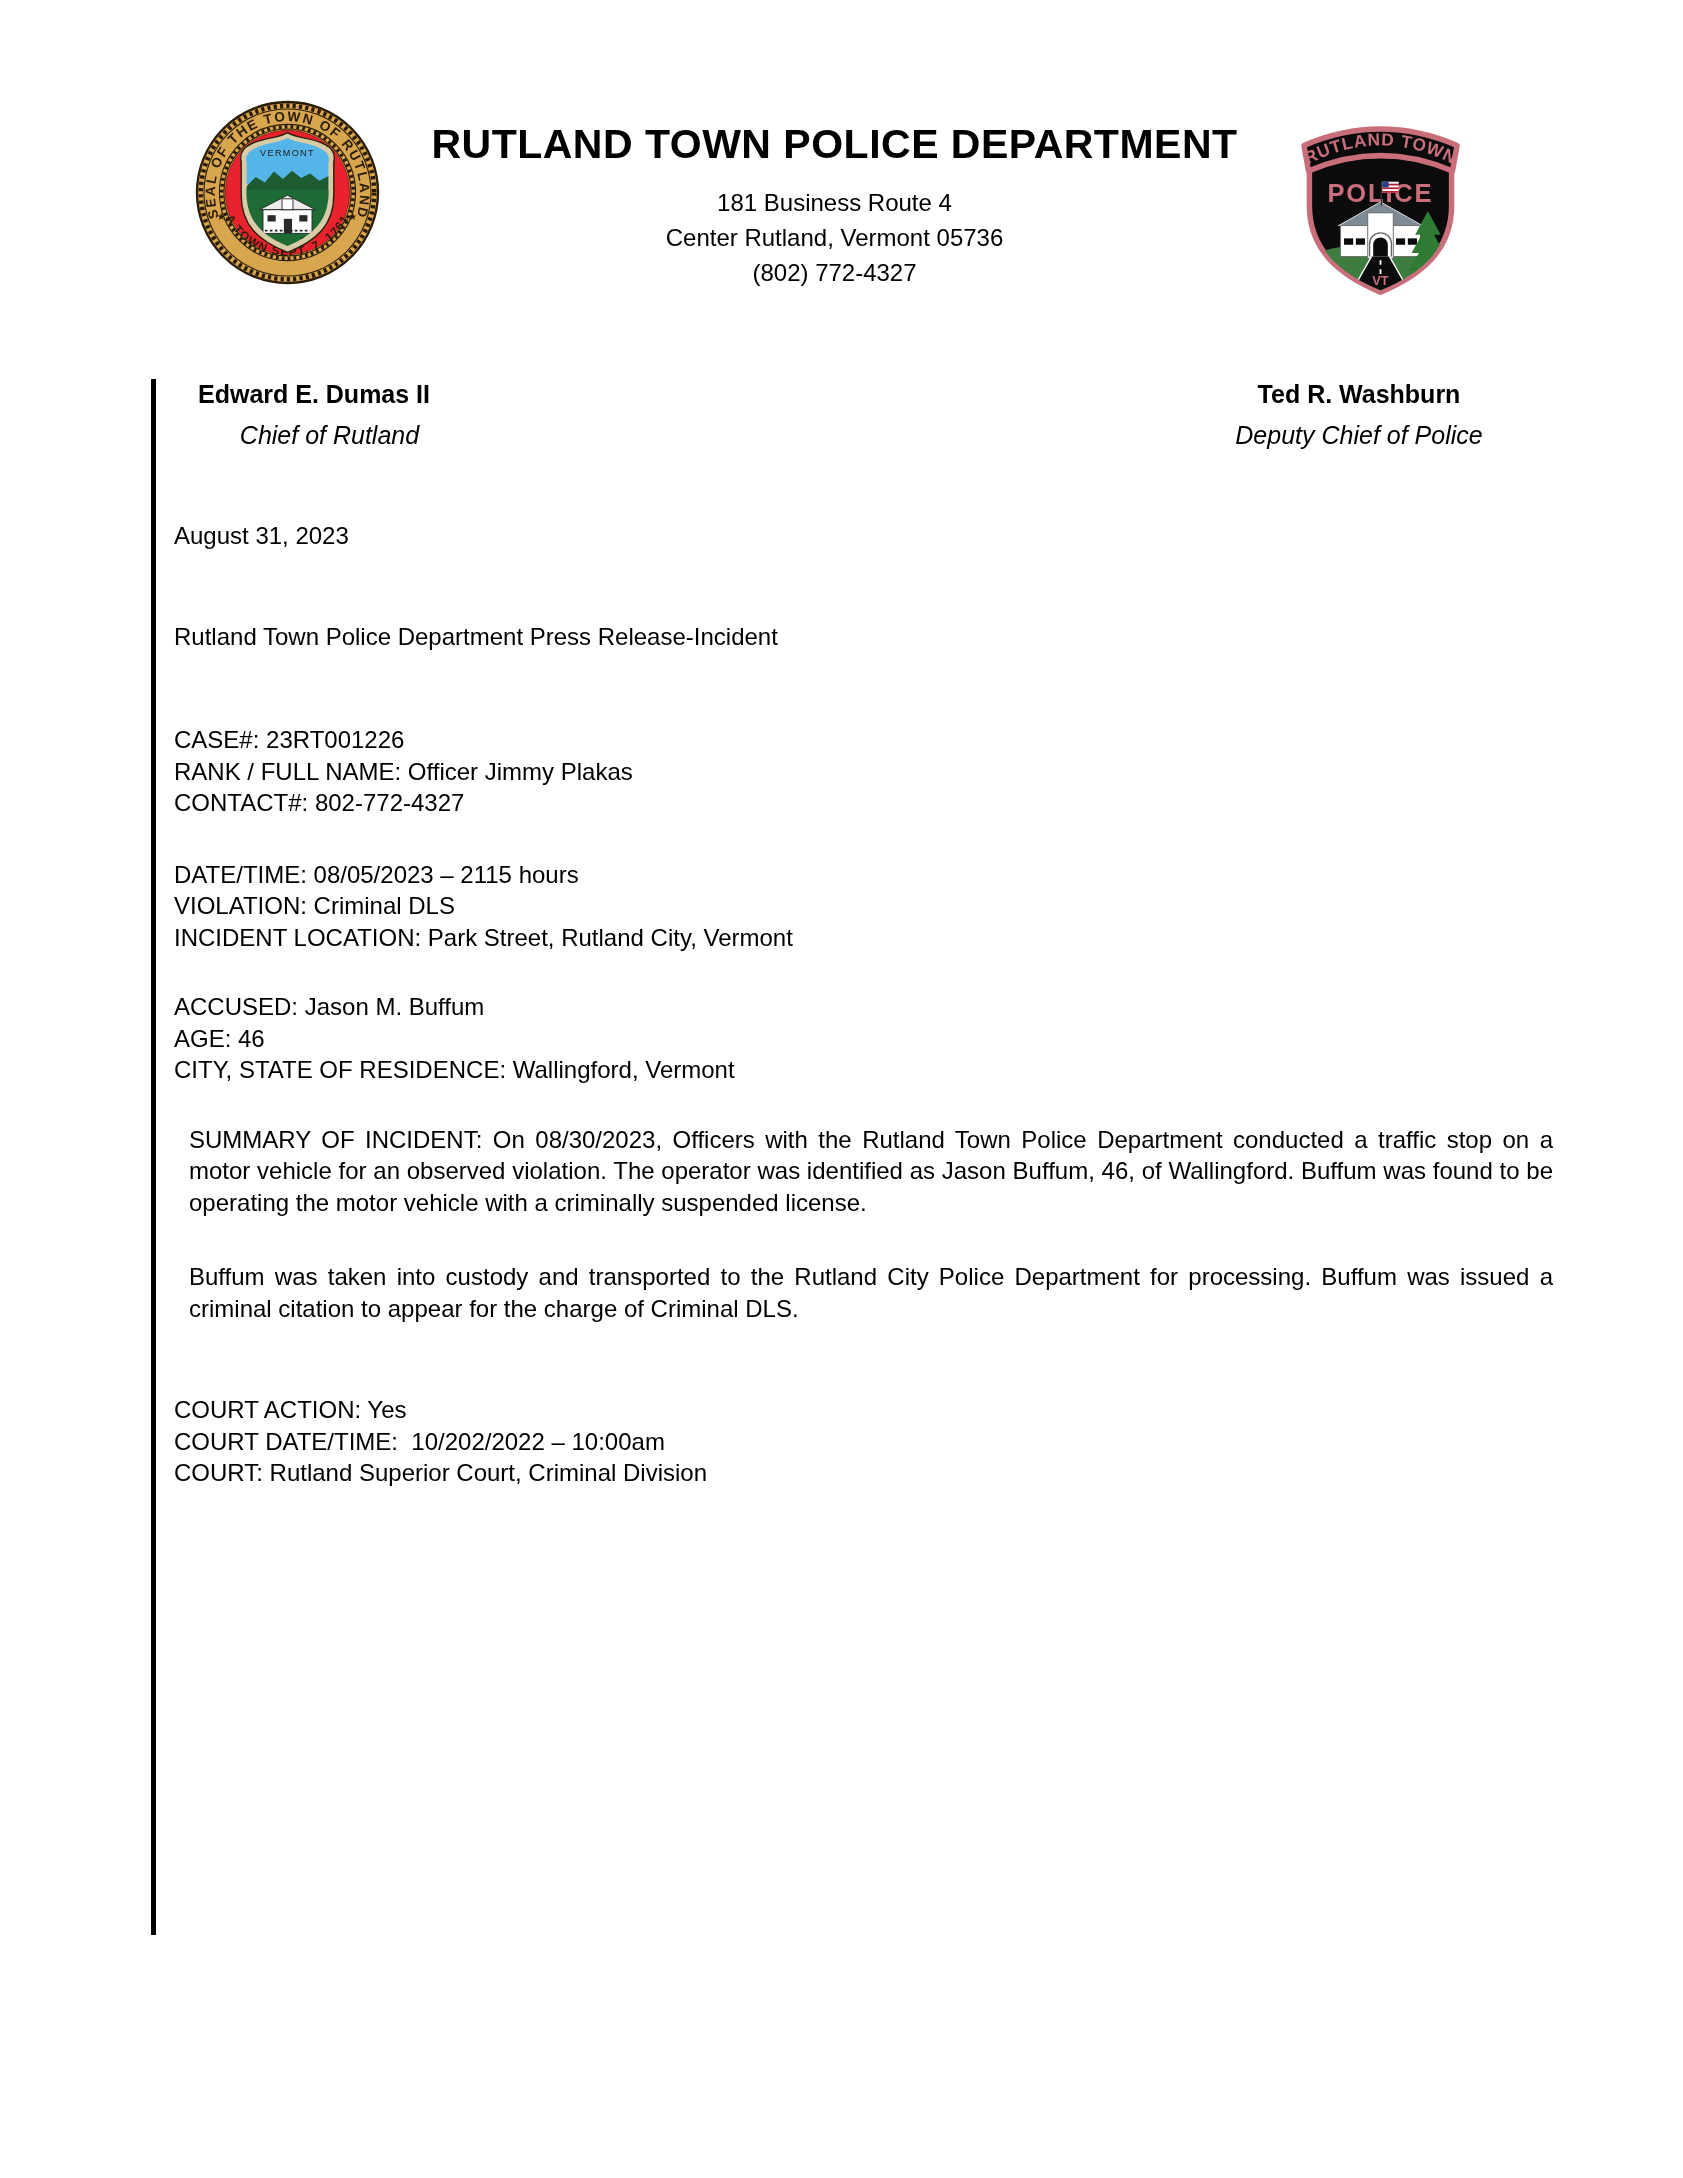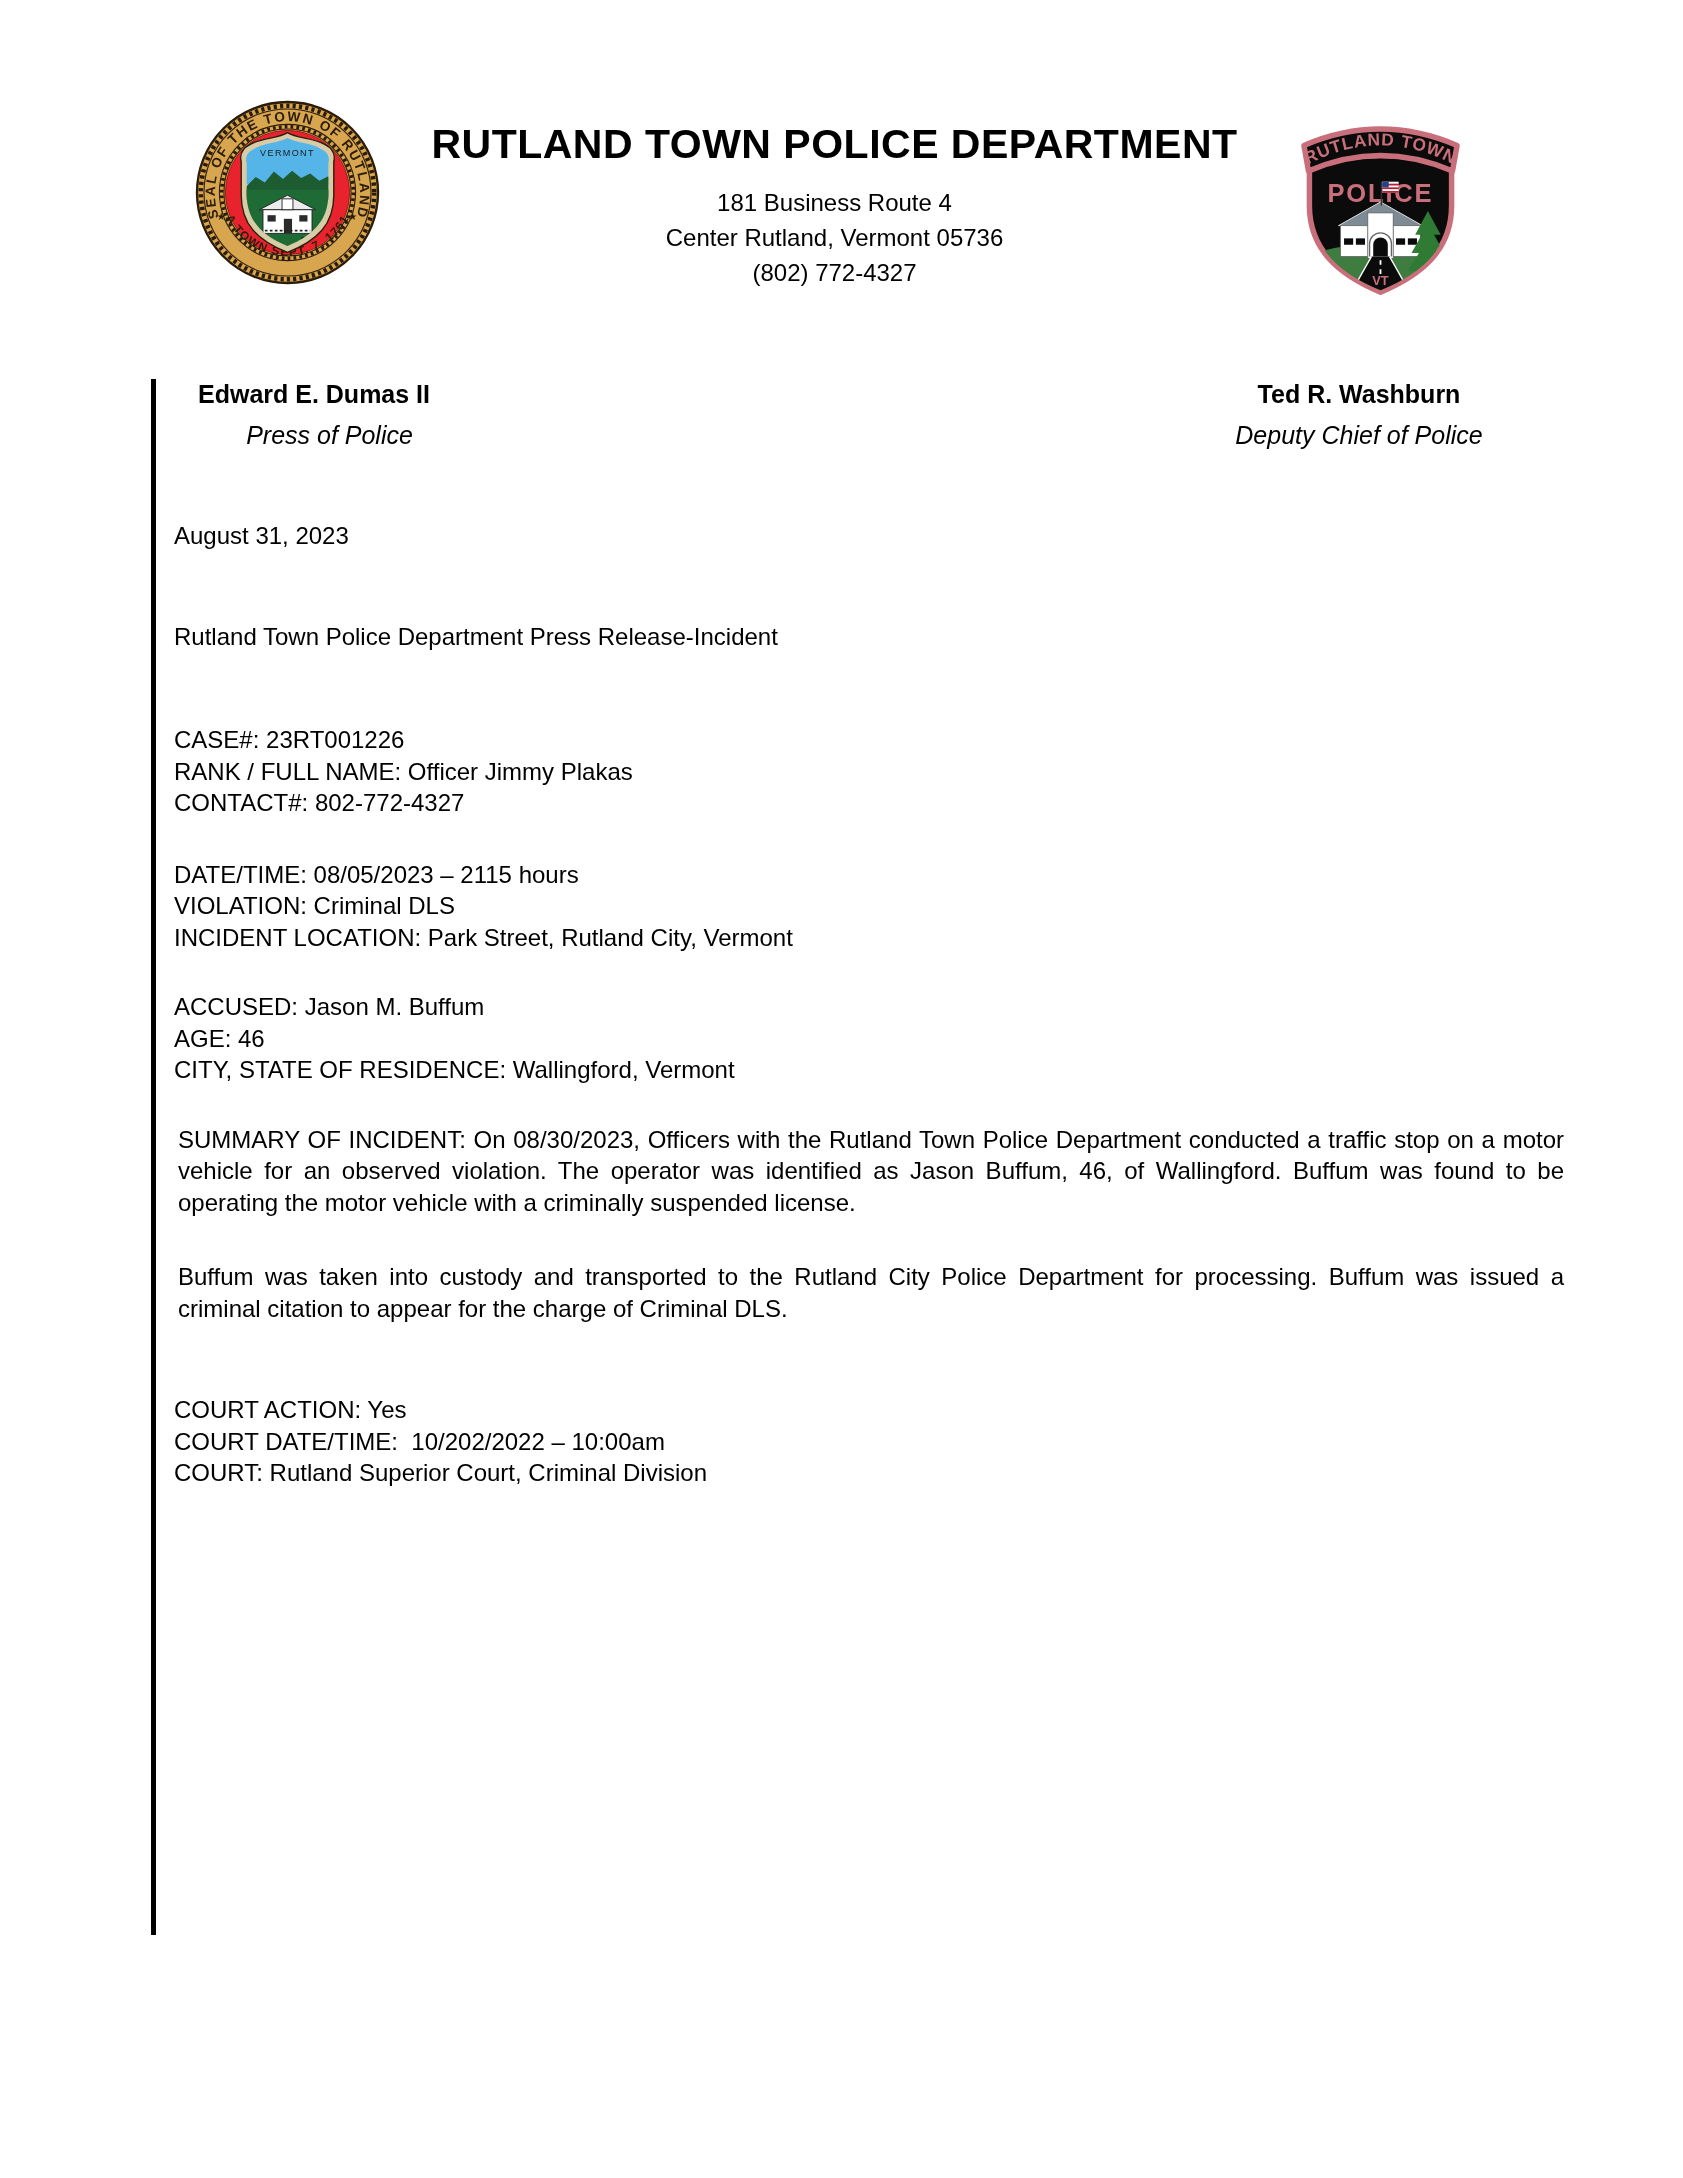--- a/index.html
+++ b/index.html
@@ -31,21 +31,21 @@
   
   .content{
     position:absolute;left:174px;top:520px;width:1394px;
     font-size:24px;line-height:31.5px;
   }
   .line{white-space:pre-wrap}
   .subject{margin-top:69px}
   .block-case{margin-top:72px}
   .block-incident{margin-top:40px}
   .block-accused{margin-top:38px}
-  .para{margin:4px;text-align:justify}
+  .para{margin:15px;text-align:justify}
   .para-summary{margin-top:38px}
   .para-custody{margin-top:43px}
   .block-court{margin-top:70px}
 </style>
 </head>
 <body>
 
 <div class="page">
 
   <svg class="seal" viewBox="0 0 206 206">
@@ -153,21 +153,21 @@
       <line x1="86" y1="168" x2="64" y2="207" stroke="#FFFFFF" stroke-width="1.5"></line>
       <line x1="106" y1="168" x2="128" y2="207" stroke="#FFFFFF" stroke-width="1.5"></line>
       <line x1="96" y1="172" x2="96" y2="190" stroke="#FFFFFF" stroke-width="2" stroke-dasharray="5 5"></line>
     </g>
     <text x="96" y="199" text-anchor="middle" font-size="14" font-weight="bold" fill="#C96F7B">VT</text>
   </svg>
 
   <div class="officials">
     <div class="chief">
       <div class="official-name">Edward E. Dumas II</div>
-      <div class="official-title">Press of Police</div>
+      <div class="official-title">Chief of Rutland</div>
     </div>
     <div class="deputy">
       <div class="official-name">Ted R. Washburn</div>
       <div class="official-title">Deputy Chief of Police</div>
     </div>
   </div>
 
   <div class="vrule"></div>
 
   <main class="content">

